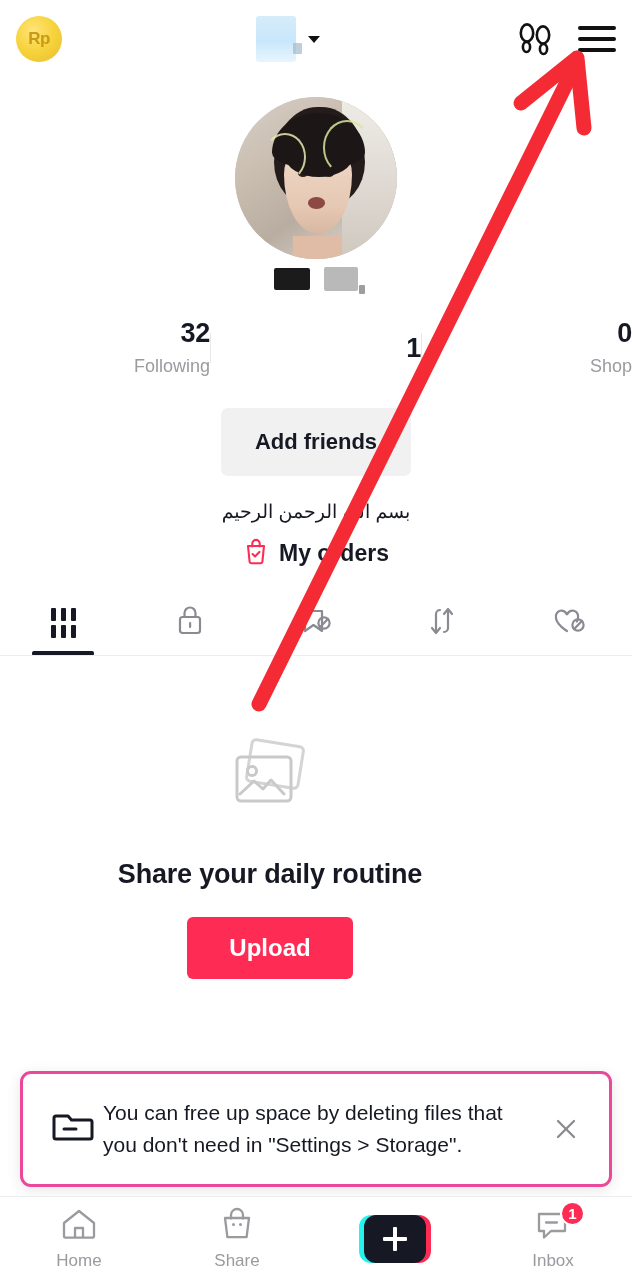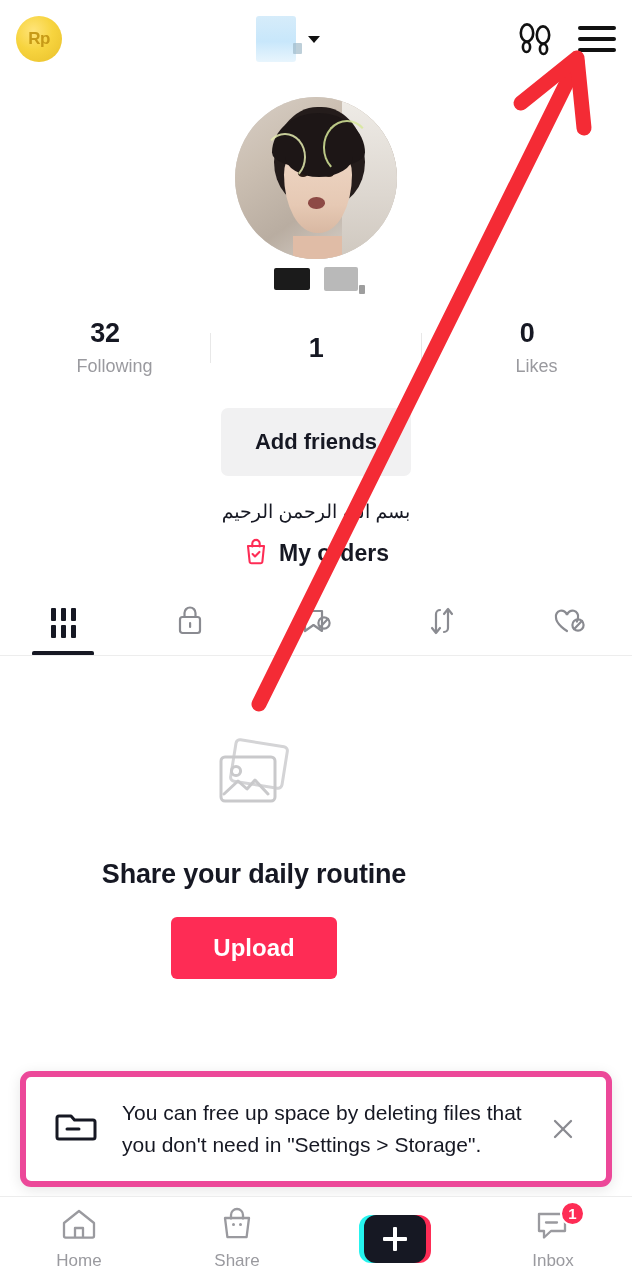--- a/index.html
+++ b/index.html
@@ -75,21 +75,21 @@
   .handle-row {
     position:absolute; top:266px; left:50%; transform:translateX(-50%);
     display:flex; align-items:center; gap:14px; height:26px;
   }
   .handle-dark { width:36px; height:22px; background:#1b1b1b; border-radius:2px; }
   .handle-grey { width:34px; height:24px; background:#b9b9b9; border-radius:2px; position:relative;}
   .handle-grey::after{content:"";position:absolute;right:-7px;bottom:-3px;width:6px;height:9px;background:#9e9e9e;border-radius:1px;}
 
   
   .stats { position:absolute; top:316px; left:0; width:632px; display:flex; align-items:center; }
-  .stat { flex:1; text-align:center; }
+  .stat { flex:1; text-align:right; }
   .stat-num { font-size:27px; font-weight:bold; color:#161823; line-height:34px; letter-spacing:-.3px; }
   .stat-lbl { font-size:18px; color:#9a9a9f; line-height:28px; margin-top:2px;padding-left:19px; }
   .stat-div { width:1px; height:30px; background:#e8e8e8; }
 
   
   .actions { position:absolute; top:408px; left:0; width:632px; display:flex; justify-content:center; gap:16px; }
   .btn-grey {
     background:#f1f1f2; border:none; border-radius:7px;
     height:68px; padding:0 34px; min-width:182px;
     font-size:22px; font-weight:bold; color:#161823;
@@ -111,34 +111,34 @@
   
   .tabs { position:absolute; top:590px; left:0; width:632px; height:66px; display:flex; }
   .tab { flex:1; display:flex; align-items:center; justify-content:center; position:relative; cursor:pointer; }
   .tab-underline { position:absolute; bottom:0; left:50%; transform:translateX(-50%);
     width:62px; height:5px; background:#161823; border-radius:2px; }
   .tabs-sep { position:absolute; top:655px; left:0; width:632px; height:1px; background:#ededed; }
   .grid-icon { display:grid; grid-template-columns:repeat(3,5px); grid-template-rows:repeat(2,13px); gap:4px 5px; }
   .grid-icon i { background:#161823; border-radius:1px; display:block; }
 
   
-  .empty { position:absolute; top:735px; left:0; width:508px; text-align:center; }
+  .empty { position:absolute; top:735px; left:16px; width:508px; text-align:center; }
   .empty-title { font-size:27px; font-weight:bold; color:#161823; margin-top:28px; letter-spacing:-.2px; }
   .btn-upload {
     margin-top:27px; background:#FE2C55; border:none; border-radius:6px;
     height:62px; padding:12px 42px; color:#fff; font-size:24px; font-weight:bold;
     font-family:"Liberation Sans", sans-serif; cursor:pointer;
   }
 
   
   .toast {
     position:absolute; left:20px; top:1071px; width:592px; min-height:116px;
-    background:#fff; border-radius:11px; border:6px solid #ec4899;
+    background:#fff; border-radius:11px; border:3px solid #ec4899;
     box-shadow:0 3px 14px rgba(0,0,0,.10);
-    display:flex; align-items:center; padding:0 26px 0 28px; gap:24px;
+    display:flex; align-items:center; padding:0 26px 0 28px; gap:8px;
   }
   .toast-text { flex:1; font-size:21px; color:#161823; line-height:32px; }
   .toast-close { width:34px; height:34px; display:flex; align-items:center; justify-content:center; cursor:pointer; flex:0 0 auto;}
 
   
   .bottomnav {
     position:absolute; bottom:0; left:0; width:632px; height:84px;
     background:#fff; border-top:1px solid #ededed;
     display:flex; align-items:center;
   }
@@ -222,21 +222,21 @@
       <div class="stat-num">32</div>
       <div class="stat-lbl">Following</div>
     </div>
     <div class="stat-div"></div>
     <div class="stat">
       <div class="stat-num">1</div>
     </div>
     <div class="stat-div"></div>
     <div class="stat">
       <div class="stat-num">0</div>
-      <div class="stat-lbl">Likes</div>
+      <div class="stat-lbl">Shop</div>
     </div>
   </div>
 
   <div class="actions">
     <button class="btn-grey">Add friends</button>
   </div>
 
   <div class="bio">بسم الله الرحمن الرحيم</div>
 
   <div class="orders">

